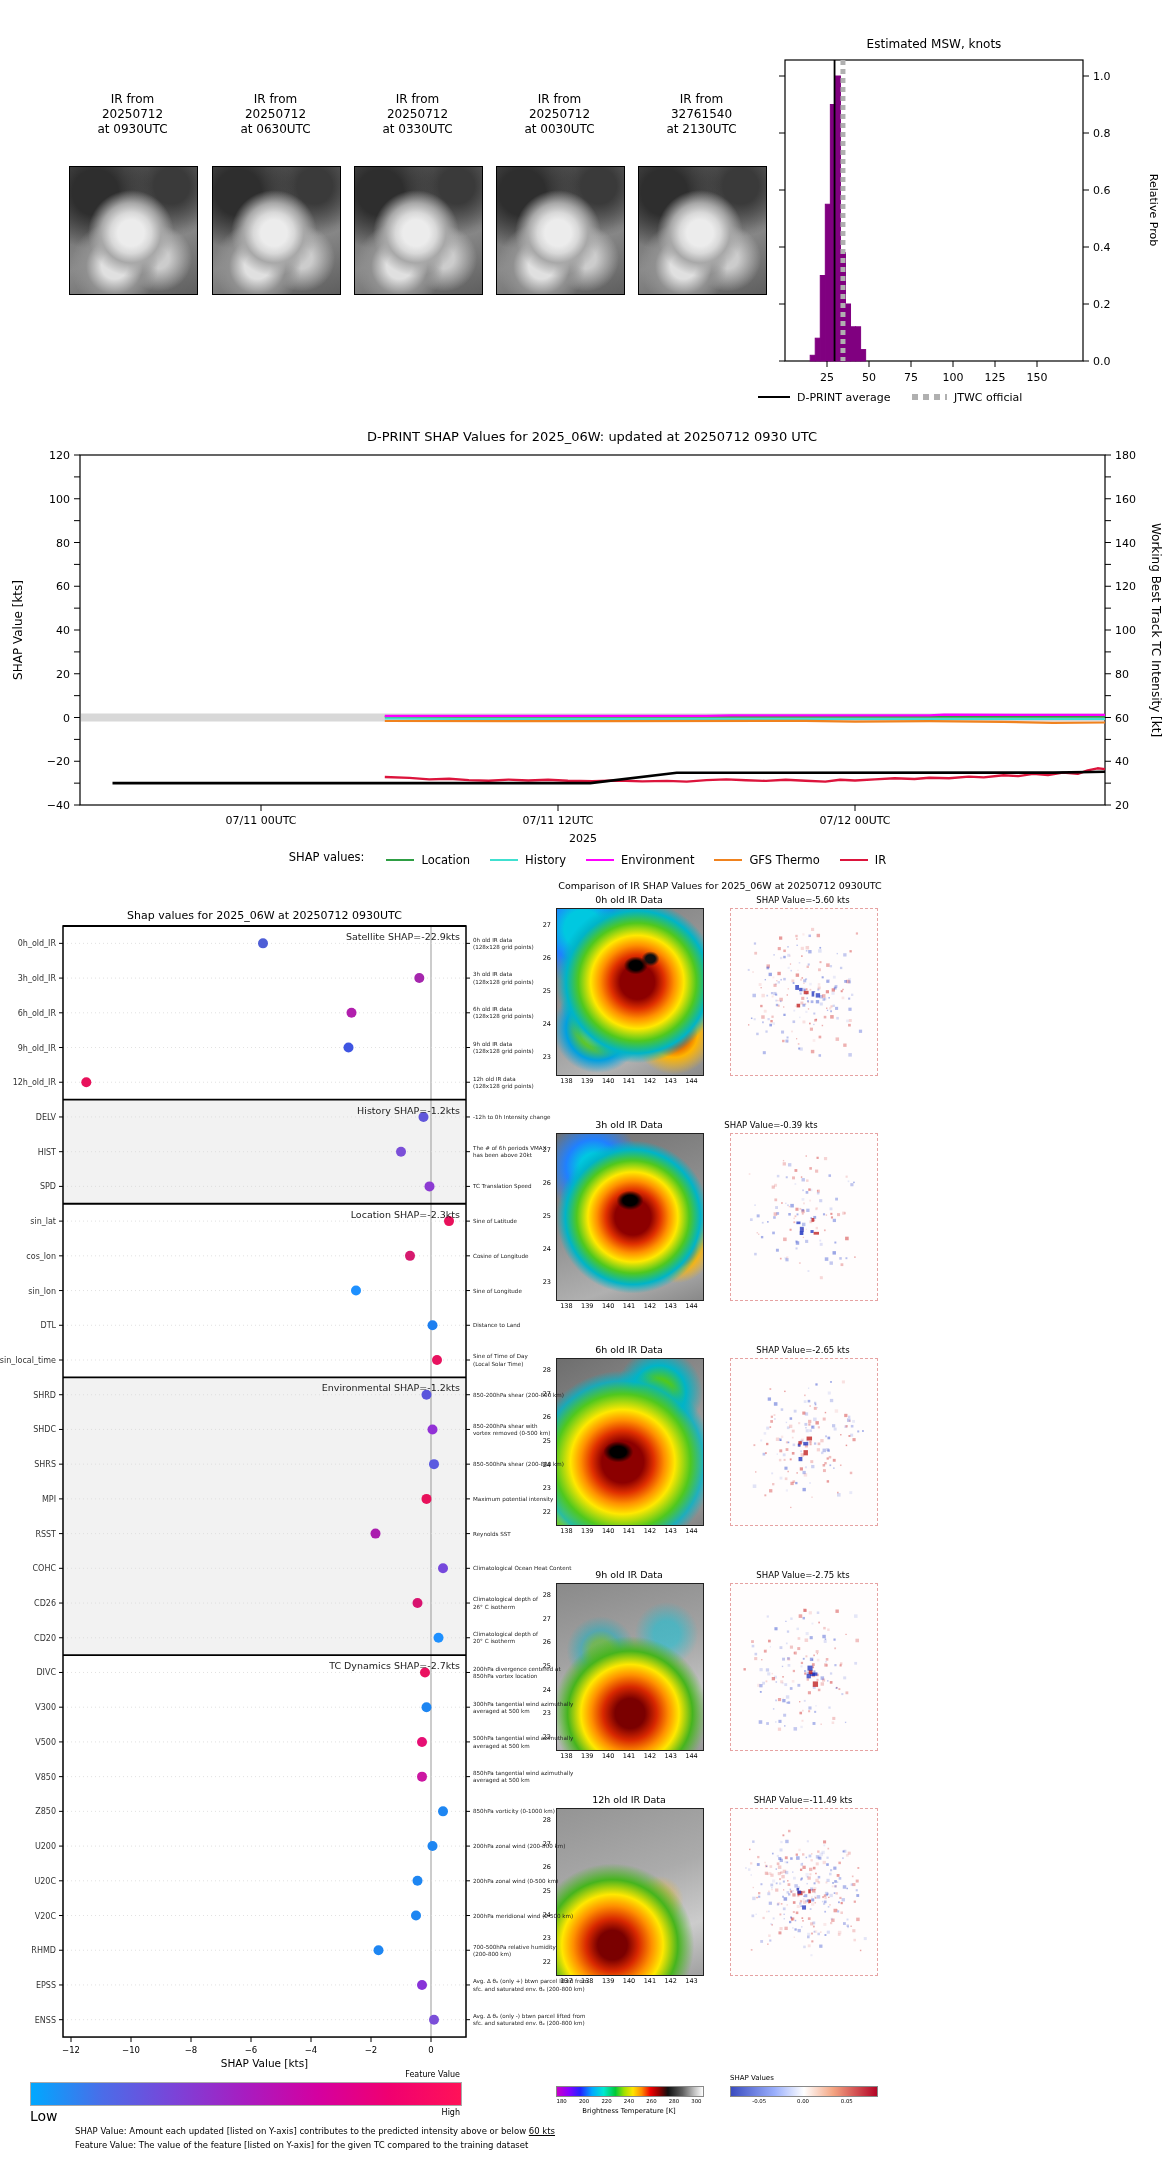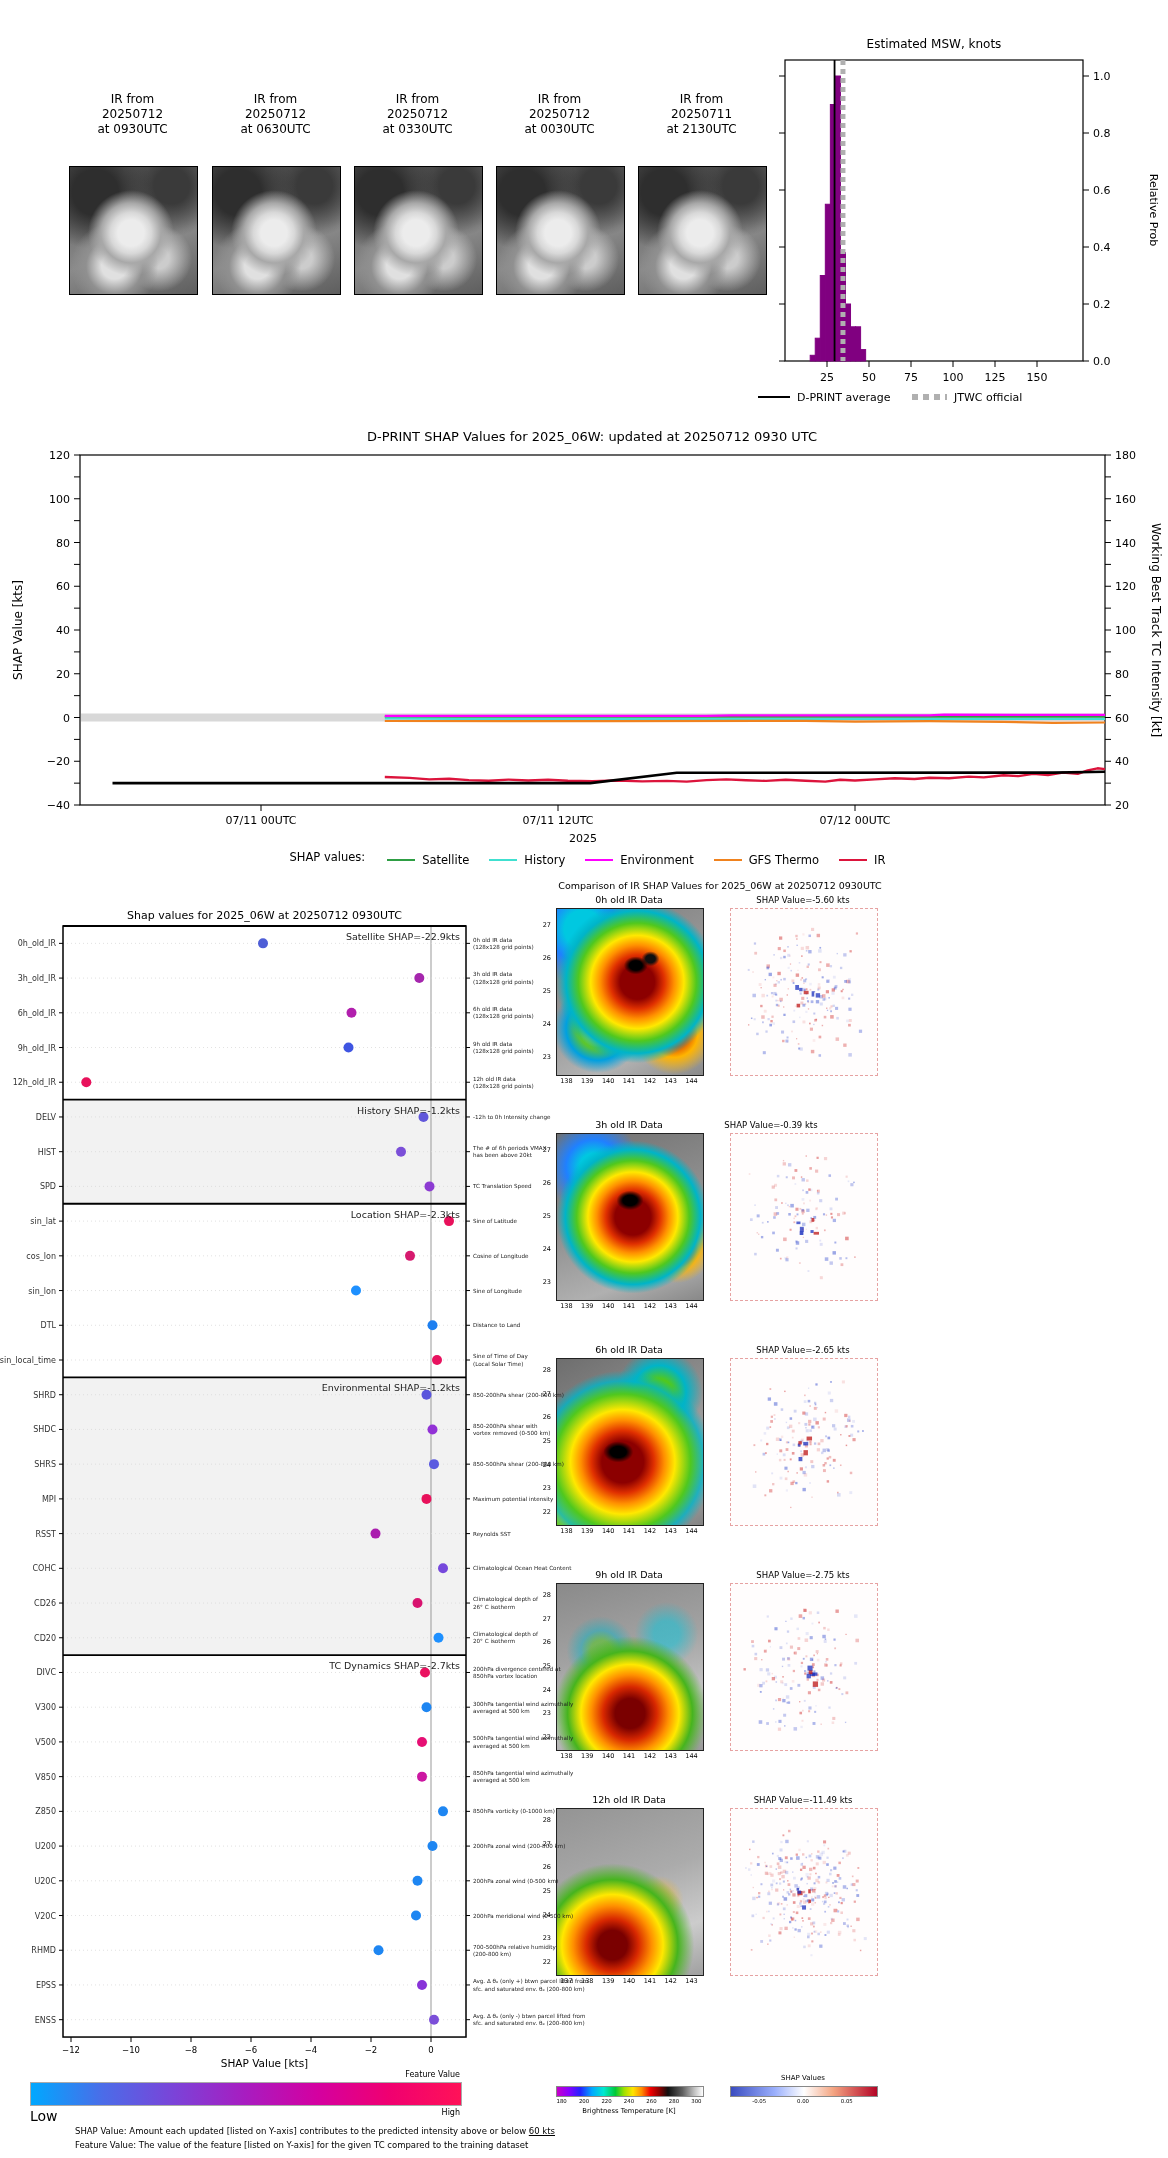--- a/index.html
+++ b/index.html
@@ -44,21 +44,21 @@
   .shapmap{position:absolute;width:146px;height:166px;border:1px dashed #e6a2a2;background:#fffdfd;}
   .cmp-tick{position:absolute;font-size:6.5px;}
   .cmp-lat{width:20px;text-align:right;}
   .cmp-lon{width:24px;text-align:center;margin-left:-12px;}
   .bt-bar{position:absolute;height:9px;border:1px solid #888;
      background:linear-gradient(to right,#c800c8 0%,#8800ff 8%,#2222ff 16%,#00a8ff 24%,#00e8d0 32%,#00c838 40%,#a0e000 46%,#ffe400 52%,#ff8c00 58%,#f00000 64%,#900000 70%,#101010 76%,#606060 86%,#c0c0c0 94%,#ffffff 100%);}
   .shap-bar{position:absolute;height:9px;border:1px solid #888;
      background:linear-gradient(to right,#3a4cc0 0%,#9aaffc 30%,#ffffff 50%,#f4a582 70%,#b40426 100%);}
   .cb-ticklabel{position:absolute;font-size:5.4px;width:24px;text-align:center;margin-left:-12px;}
   .cb-under-label{position:absolute;width:146px;text-align:center;font-size:6.8px;}
-  .cb-over-label{position:absolute;width:146px;text-align:center;font-size:7px;}
+  .cb-over-label{position:absolute;width:146px;font-size:7px;}
   
   .irmap0{background:
     radial-gradient(ellipse 16px 12px at 54% 34%, #000 40%, rgba(0,0,0,0) 75%),
     radial-gradient(ellipse 12px 10px at 64% 30%, #101010 40%, rgba(0,0,0,0) 75%),
     radial-gradient(circle at 55% 44%, #8c0000 0 14%, #e03000 22%, #ff9000 30%, #ffe800 38%, #50c81e 48%, #00b4c8 58%, rgba(0,0,0,0) 66%),
     radial-gradient(circle at 28% 72%, #ffe800 0 5%, #64c81e 12%, #00a0e0 20%, rgba(0,0,0,0) 28%),
     radial-gradient(circle at 80% 75%, #e05000 0 8%, #ffb400 14%, rgba(0,0,0,0) 24%),
     radial-gradient(circle at 18% 12%, #00c8e0 0 10%, #2080ff 18%, rgba(0,0,0,0) 30%),
     linear-gradient(150deg,#787878 0%,#929292 40%,#b4b4b4 75%,#8a8a8a 100%);}
   .irmap1{background:
@@ -118,21 +118,21 @@
         <div class="thumb-label" style="left: 0px; top: 92px;">
           <div>IR from</div>
           <div>20250712</div>
           <div>at 0030UTC</div>
         </div>
         <div class="thumb-img" style="left: 0px; top: 166px;"></div>
       </div>
       <div class="thumb" style="left: 638px; top: 0px;">
         <div class="thumb-label" style="left: 0px; top: 92px;">
           <div>IR from</div>
-          <div>20250711</div>
+          <div>32761540</div>
           <div>at 2130UTC</div>
         </div>
         <div class="thumb-img" style="left: 0px; top: 166px;"></div>
       </div>
     </div>
   <div id="cmp">
     <div class="cmp-title">Comparison of IR SHAP Values for 2025_06W at 20250712 0930UTC</div>
     <div id="cmp-rows">
         <div class="cmp-ir-title" style="left: 556px; top: 894px; position: absolute;">0h old IR Data</div>
         <div class="cmp-shap-title" style="left: 730px; top: 895px; position: absolute;">SHAP Value=-5.60 kts</div>
@@ -1139,21 +1139,21 @@
         <div class="cb-over-label" style="left: 730px; top: 2074px;">SHAP Values</div>
         <div class="shap-bar" style="left: 730px; top: 2086px; width: 146px;"></div>
         <div class="cb-ticklabel" style="left: 759.2px; top: 2098px;">-0.05</div>
         <div class="cb-ticklabel" style="left: 803px; top: 2098px;">0.00</div>
         <div class="cb-ticklabel" style="left: 846.8px; top: 2098px;">0.05</div>
       </div>
   </div>
   <div id="ts-legend">
       <div class="leg-row"><span class="leg-title">SHAP values:</span><div class="leg-item">
           <div class="leg-swatch" style="border-top: 2.5px solid rgb(46, 158, 68);"></div>
-          <span>Satellite</span>
+          <span>Location</span>
         </div><div class="leg-item">
           <div class="leg-swatch" style="border-top: 2.5px solid rgb(64, 224, 208);"></div>
           <span>History</span>
         </div><div class="leg-item">
           <div class="leg-swatch" style="border-top: 2.5px solid rgb(255, 0, 255);"></div>
           <span>Environment</span>
         </div><div class="leg-item">
           <div class="leg-swatch" style="border-top: 2.5px solid rgb(240, 130, 30);"></div>
           <span>GFS Thermo</span>
         </div><div class="leg-item">

